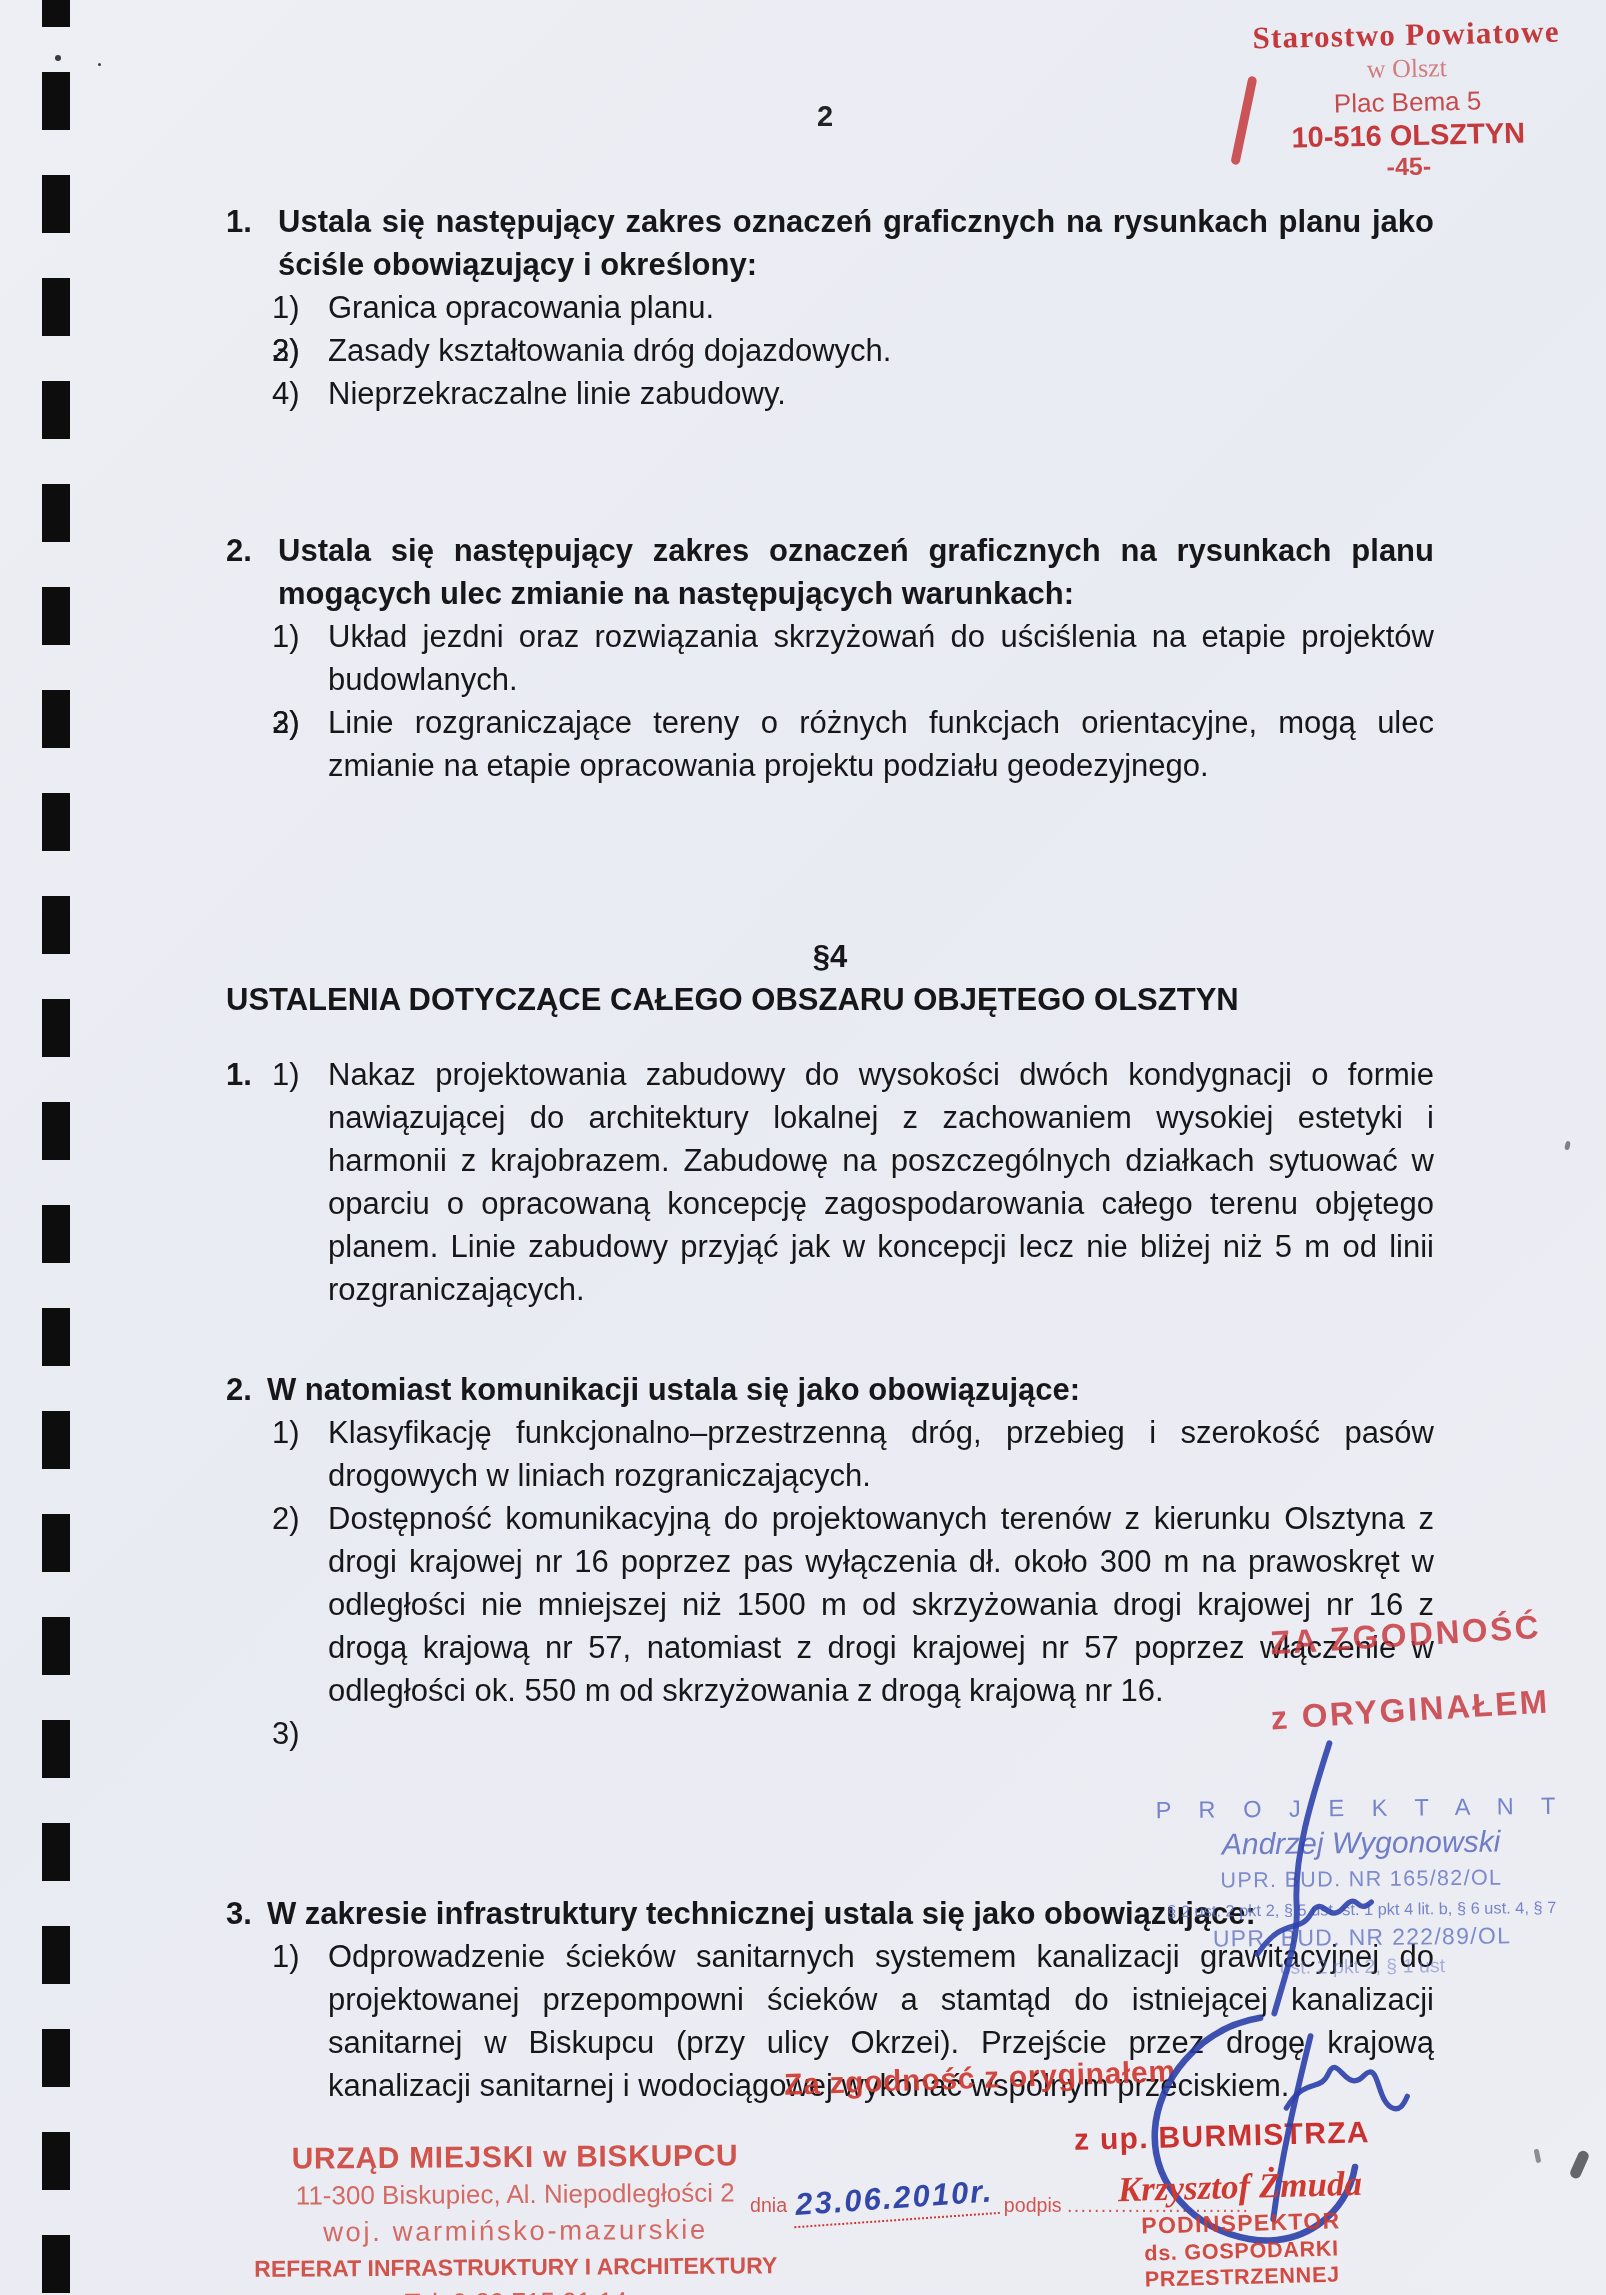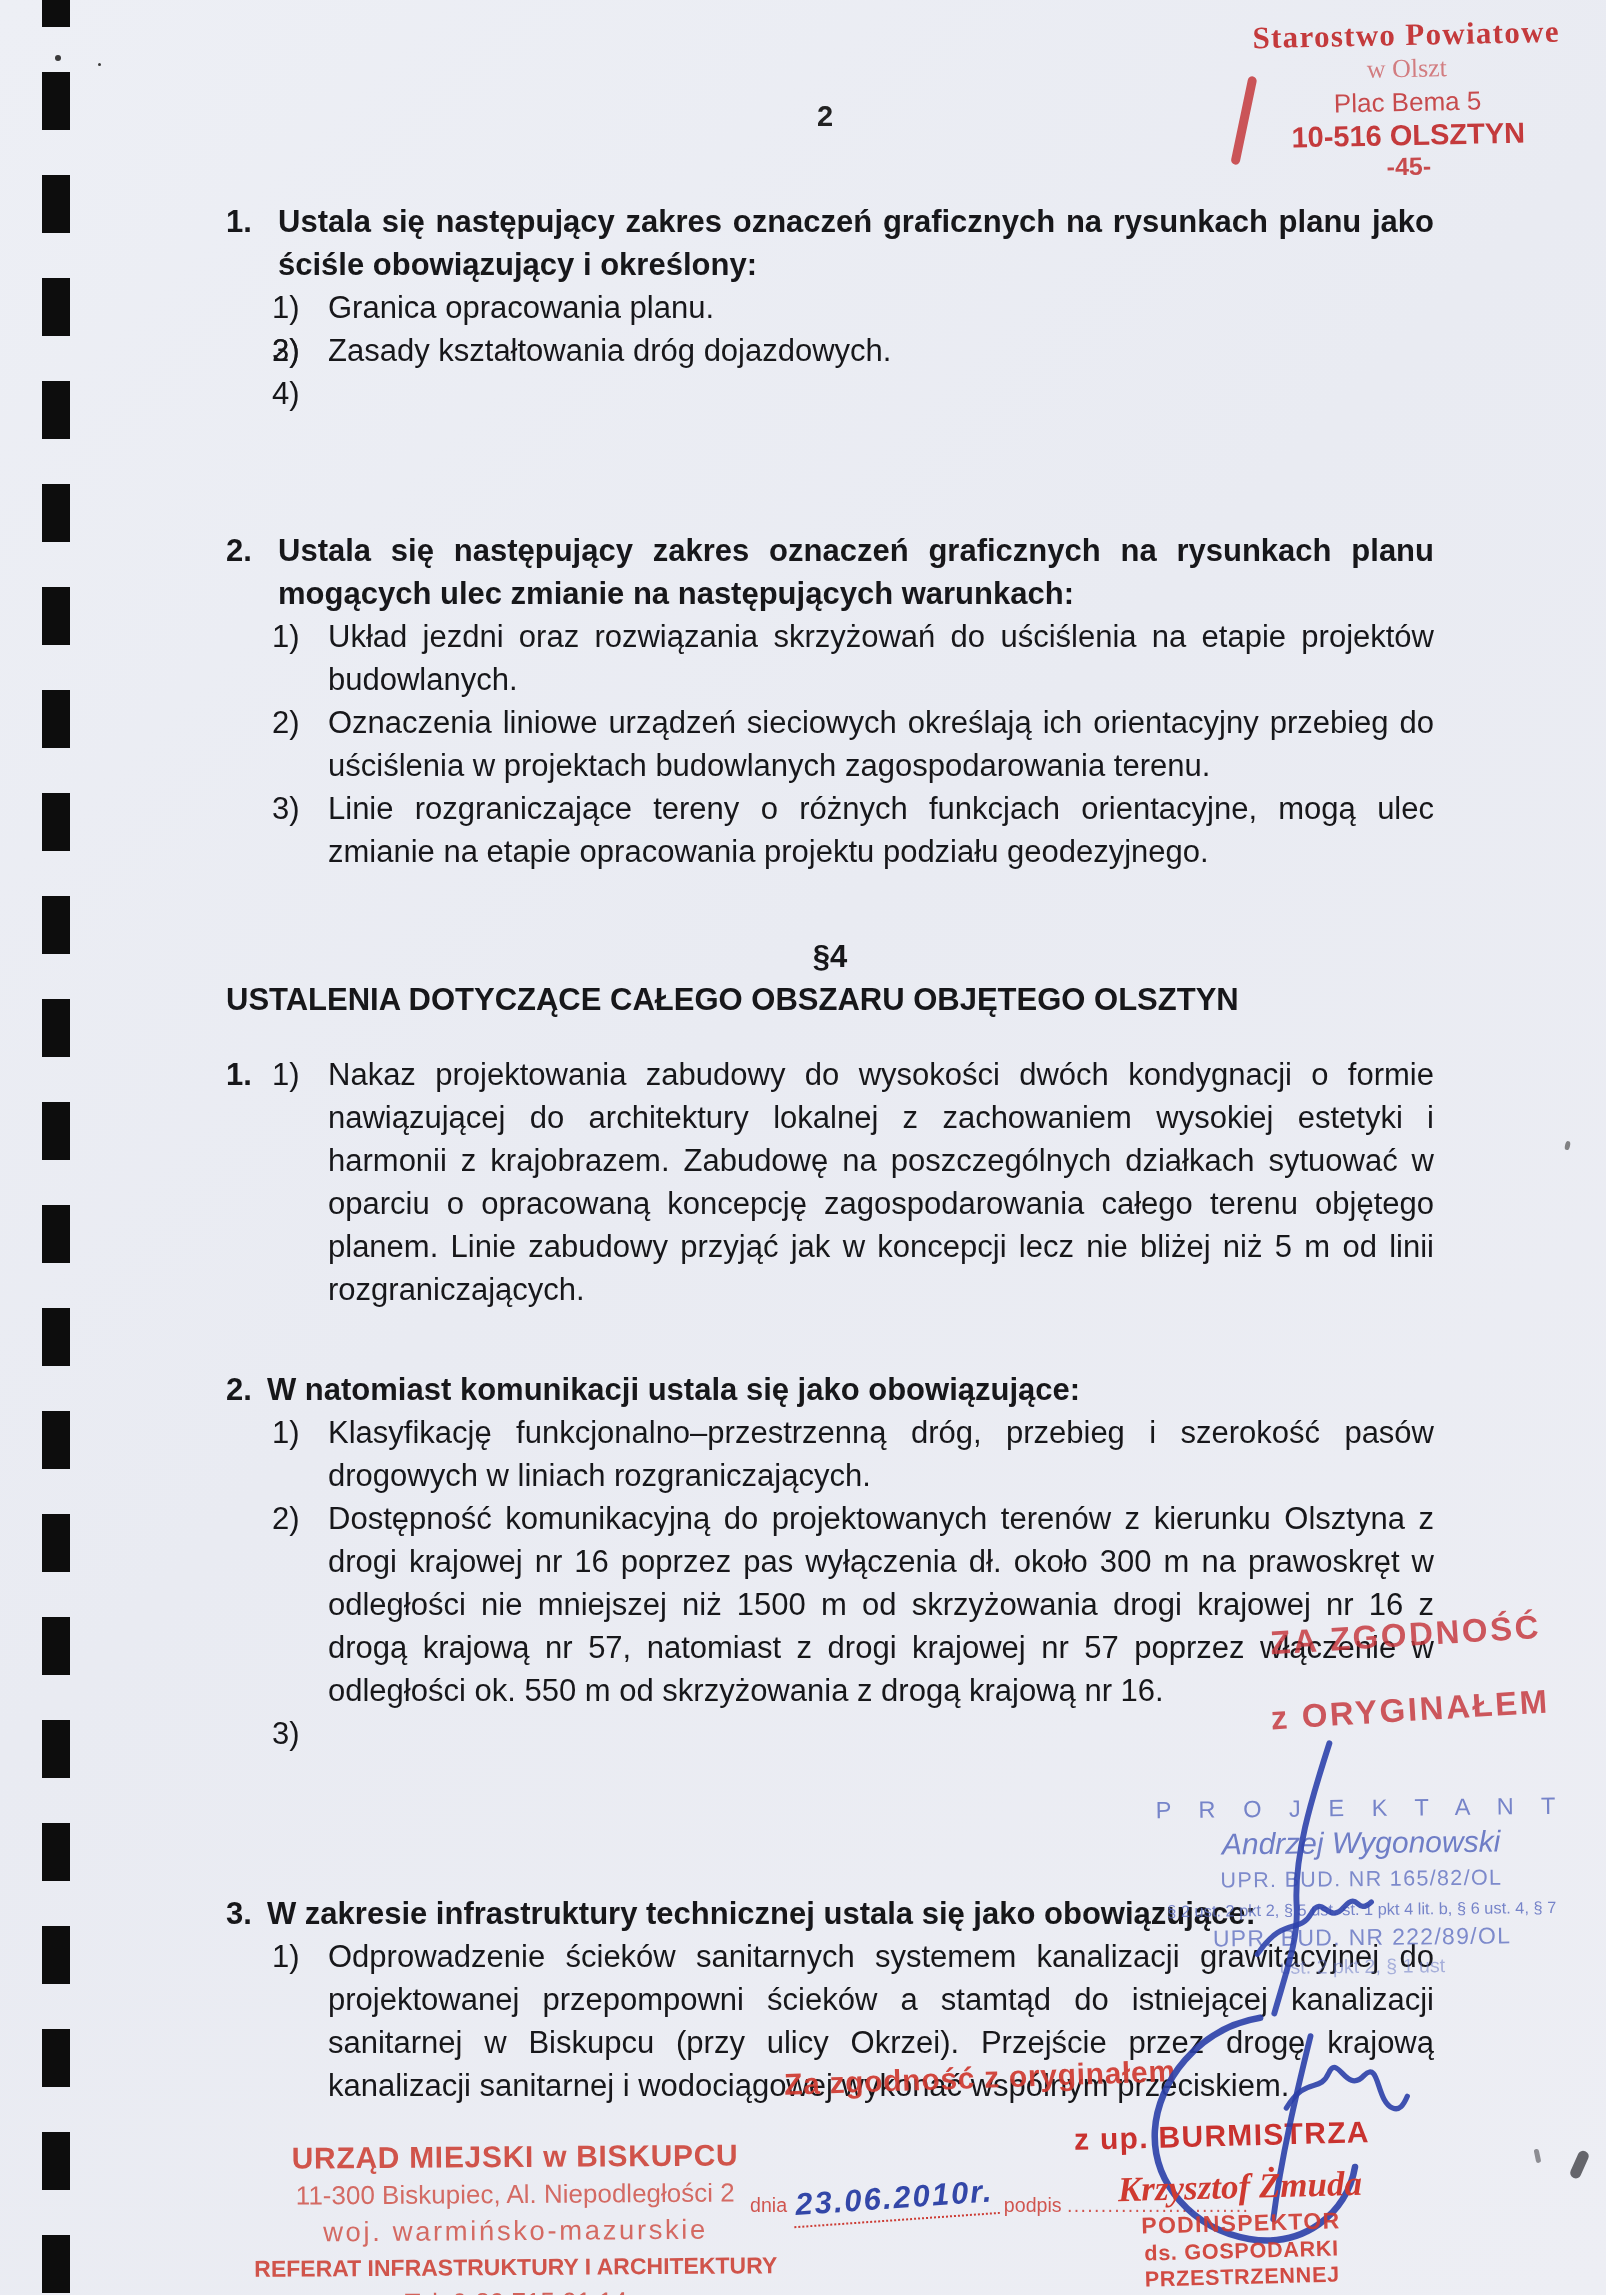--- a/index.html
+++ b/index.html
@@ -141,37 +141,37 @@
       </div>
       <div class="item">
         <span class="item-num">2)</span>
       </div>
       <div class="item">
         <span class="item-num">3)</span>
         <span>Zasady kształtowania dróg dojazdowych.</span>
       </div>
       <div class="item">
         <span class="item-num">4)</span>
+        <span>Nieprzekraczalne linie zabudowy.</span>
       </div>
     </div>
   </div>
 
   <div class="sec sec-a" style="top:529px;">
     <div class="sec-heading">
       <span class="sec-num">2.</span>
       <span>Ustala się następujący zakres oznaczeń graficznych na rysunkach planu mogących ulec zmianie na następujących warunkach:</span>
     </div>
     <div class="sec-items">
       <div class="item">
         <span class="item-num">1)</span>
         <span>Układ jezdni oraz rozwiązania skrzyżowań do uściślenia na etapie projektów budowlanych.</span>
       </div>
       <div class="item">
         <span class="item-num">2)</span>
-        <span>Oznaczenia liniowe urządzeń sieciowych określają ich orientacyjny przebieg do uściślenia w projektach budowlanych zagospodarowania terenu.</span>
       </div>
       <div class="item">
         <span class="item-num">3)</span>
         <span>Linie rozgraniczające tereny o różnych funkcjach orientacyjne, mogą ulec zmianie na etapie opracowania projektu podziału geodezyjnego.</span>
       </div>
     </div>
   </div>
 
   <div class="para-break" style="top:935px;">
     <div class="para-symbol">§4</div>

